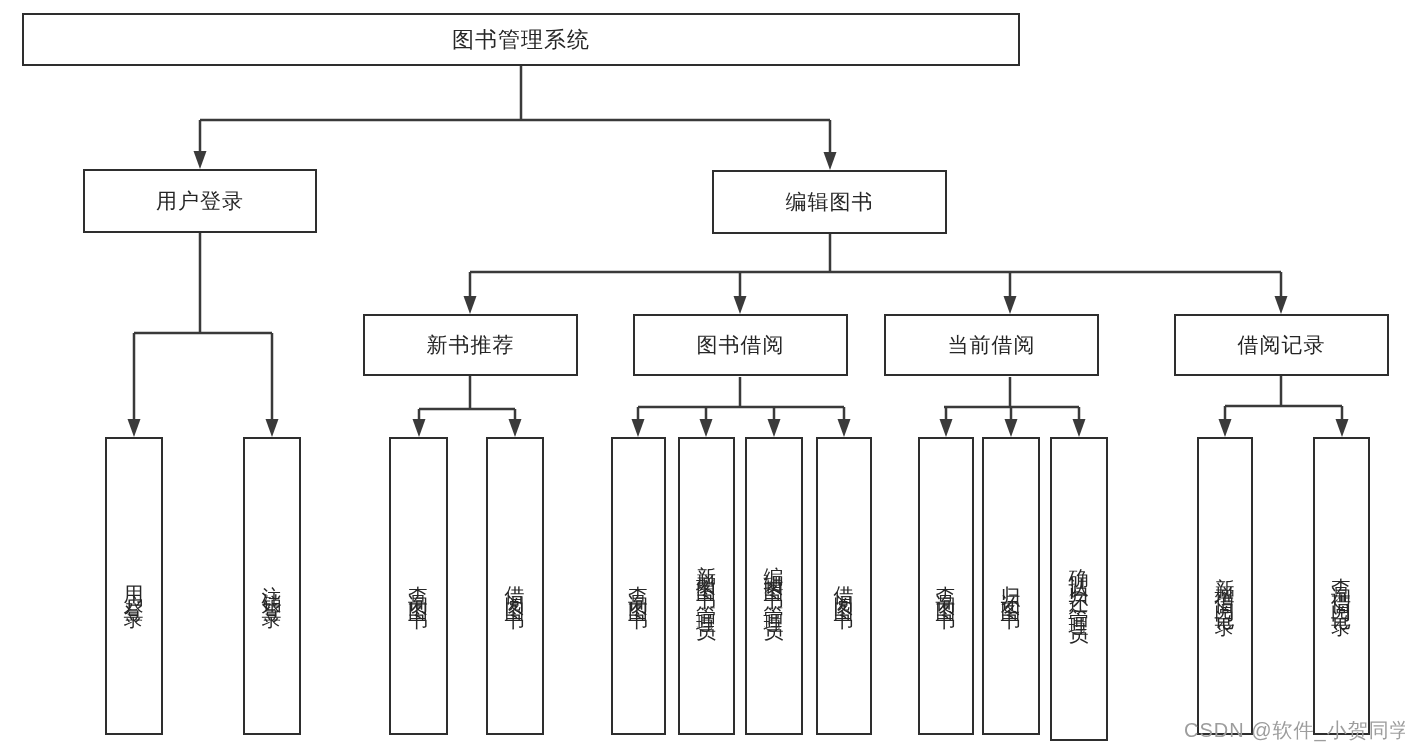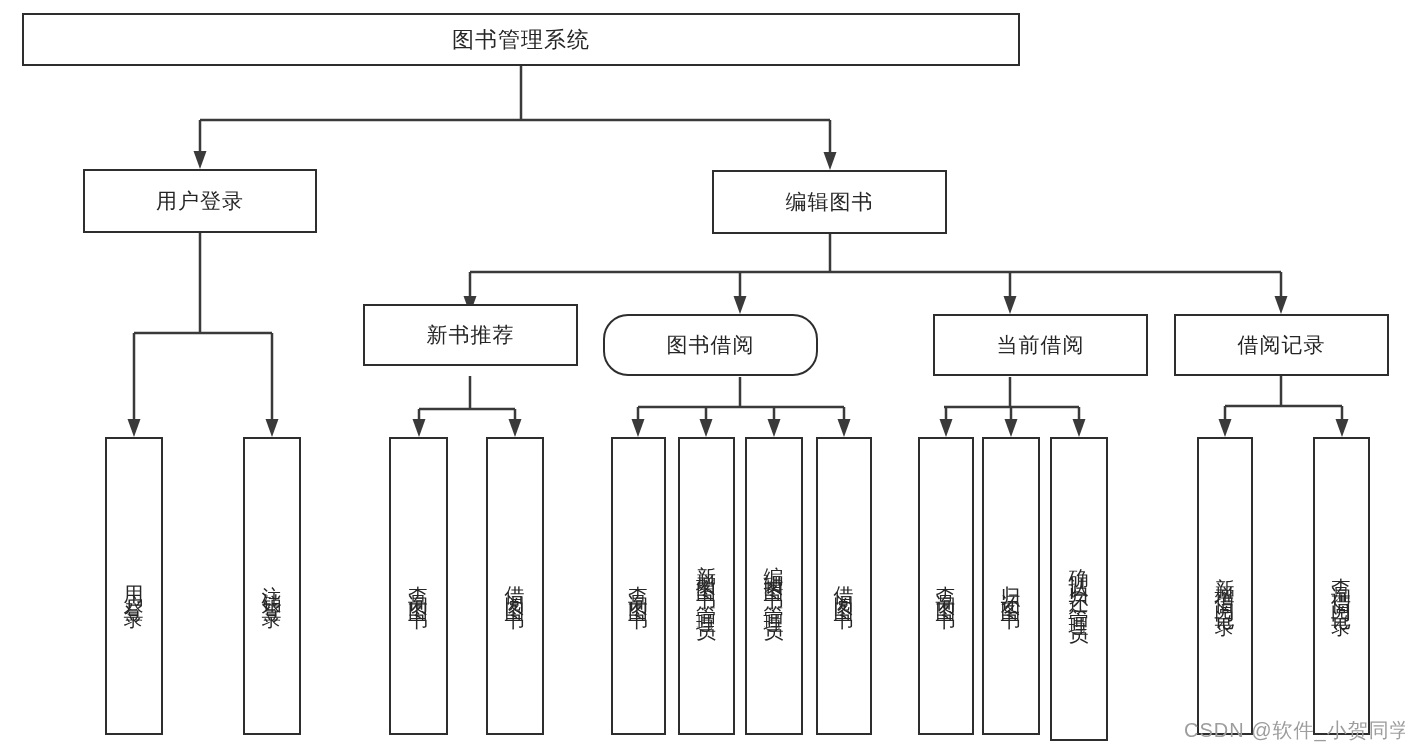--- a/index.html
+++ b/index.html
@@ -82,27 +82,27 @@
     <span>图书管理系统</span>
   </div>
 
   <div class="box" style="left:83px;top:169px;width:234px;height:64px;">
     <span>用户登录</span>
   </div>
   <div class="box" style="left:712px;top:170px;width:235px;height:64px;">
     <span>编辑图书</span>
   </div>
 
-  <div class="box" style="left:363px;top:304px;width:215px;height:62px;">
+  <div class="box" style="left:363px;top:314px;width:215px;height:62px;">
     <span>新书推荐</span>
   </div>
-  <div class="box" style="left:603px;top:314px;width:215px;height:62px;border-radius:25px;">
+  <div class="box" style="left:633px;top:314px;width:215px;height:62px;">
     <span>图书借阅</span>
   </div>
-  <div class="box" style="left:933px;top:314px;width:215px;height:62px;">
+  <div class="box" style="left:884px;top:314px;width:215px;height:62px;">
     <span>当前借阅</span>
   </div>
   <div class="box" style="left:1174px;top:314px;width:215px;height:62px;">
     <span>借阅记录</span>
   </div>
 
   <div class="vbox" style="left:105px;top:437px;width:58px;height:298px;">
     <span class="vtext">用户登录</span>
   </div>
   <div class="vbox" style="left:243px;top:437px;width:58px;height:298px;">

